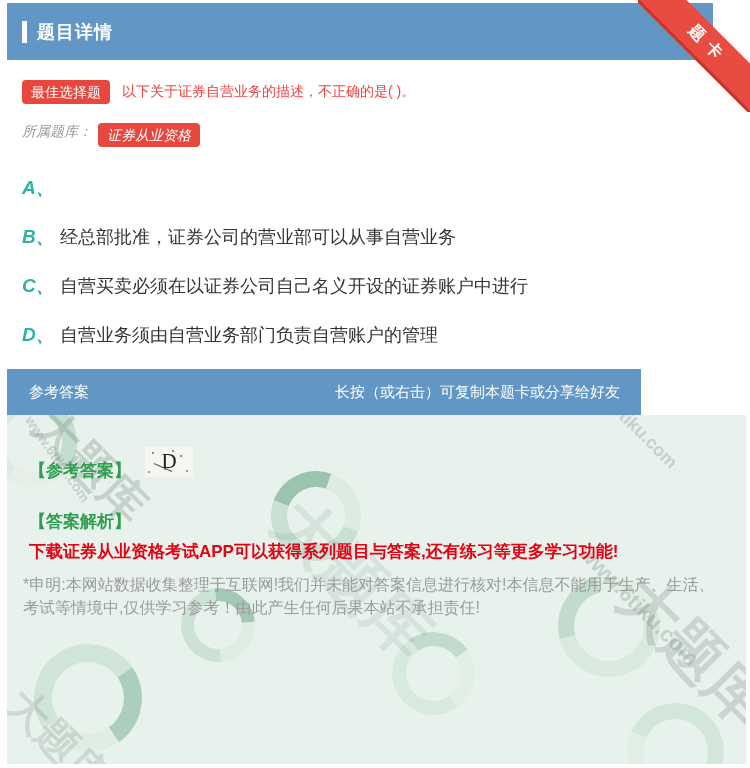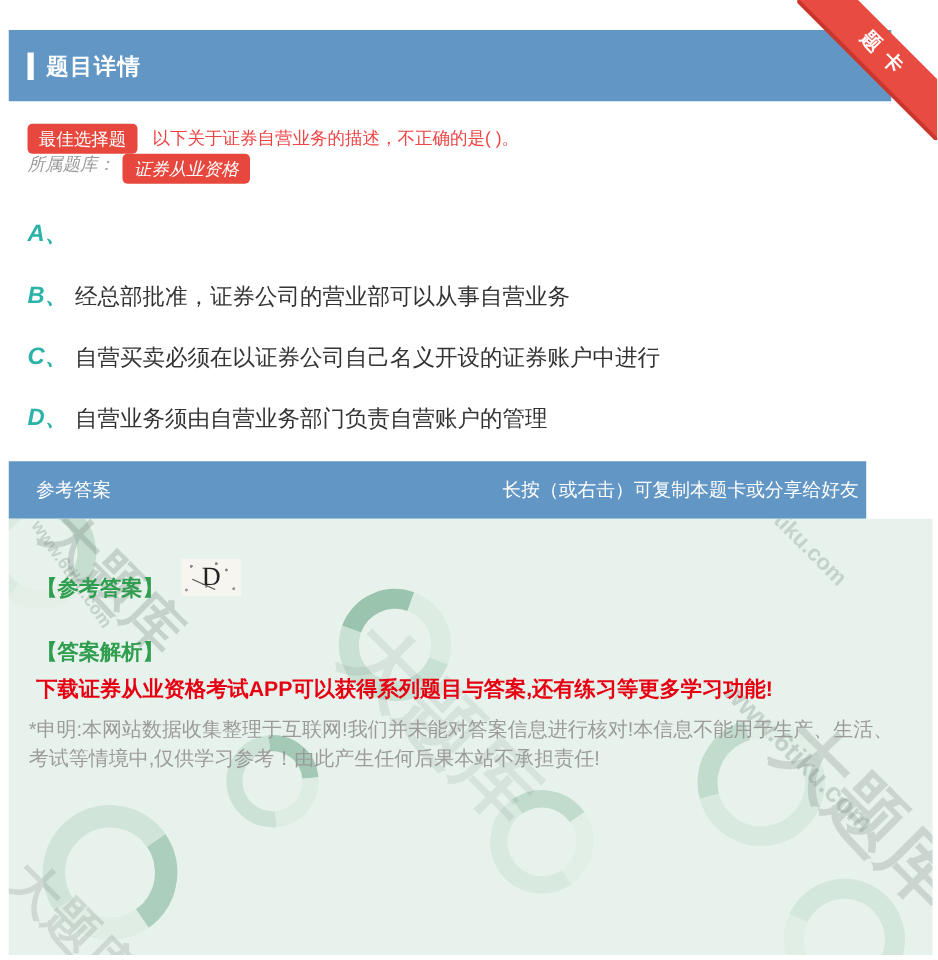--- a/index.html
+++ b/index.html
@@ -5,61 +5,61 @@
   html,body{margin:0;padding:0;}
   body{
     width:750px;height:768px;background:#fff;
     font-family:"Liberation Sans","DejaVu Sans",sans-serif;
     position:relative;overflow:hidden;
   }
   .page{position:relative;width:750px;height:768px;background:#fff;overflow:hidden;}
 
   
   .topbar{
-    position:absolute;left:7px;top:24px;width:706px;height:57px;
+    position:absolute;left:7px;top:3px;width:706px;height:57px;
     background:#6296c5;display:flex;align-items:center;padding-left:15px;box-sizing:border-box;text-align:center;
   }
   .topbar .accent{width:5px;height:22px;background:#fff;margin-right:10px;}
   .topbar .title{color:#fff;font-size:18px;font-weight:bold;letter-spacing:1px;}
 
   
   .ribbon-wrap{position:absolute;top:0;right:0;width:112px;height:112px;overflow:hidden;}
   .ribbon{
     position:absolute;top:25px;left:-22px;width:176px;height:33px;
     background:#e84b40;border-bottom:3px solid #c8362e;
     transform:rotate(45deg);
     display:flex;align-items:center;justify-content:center;
     color:#fff;font-size:16px;font-weight:bold;letter-spacing:8px;text-indent:8px;
   }
 
   
-  .q-row{position:absolute;left:22px;top:96px;right:20px;display:flex;align-items:flex-start;}
+  .q-row{position:absolute;left:22px;top:77px;right:20px;display:flex;align-items:flex-start;}
   .badge{
     background:#e8473d;color:#fff;font-size:14px;line-height:18px;
     padding:3px 9px;border-radius:4px;white-space:nowrap;
   }
   .q-row .badge{margin-right:12px;margin-top:3px;}
   .q-text{font-size:14px;color:#ef4444;line-height:28px;}
 
   .bank-row{position:absolute;left:22px;top:123px;display:flex;align-items:flex-start;font-style:italic;}
   .bank-label{font-size:14px;color:#999;margin-right:6px;}
 
   .options{position:absolute;left:22px;top:176px;right:20px;}
   .option{display:flex;align-items:flex-start;margin-bottom:25px;}
   .opt-letter{
     color:#2ab3a6;font-style:italic;font-weight:bold;font-size:19px;
     width:38px;flex:none;line-height:24px;
   }
   .opt-text{font-size:18px;color:#333;line-height:24px;}
 
   
   .ansbar{
-    position:absolute;left:7px;top:369px;width:686px;height:46px;background:#6296c5;
+    position:absolute;left:7px;top:369px;width:634px;height:46px;background:#6296c5;
     display:flex;align-items:center;justify-content:space-between;
-    padding:0 6px 0 22px;box-sizing:border-box;color:#fff;font-size:15px;
+    padding:0 21px 0 22px;box-sizing:border-box;color:#fff;font-size:15px;
   }
 
   
   .panel{
     position:absolute;left:7px;top:415px;width:739px;height:349px;
     background:#e8f2ec;overflow:hidden;
   }
   .panel .content{position:relative;z-index:2;}
 
   .ref-row{margin:26px 22px 0;display:flex;align-items:center;}

